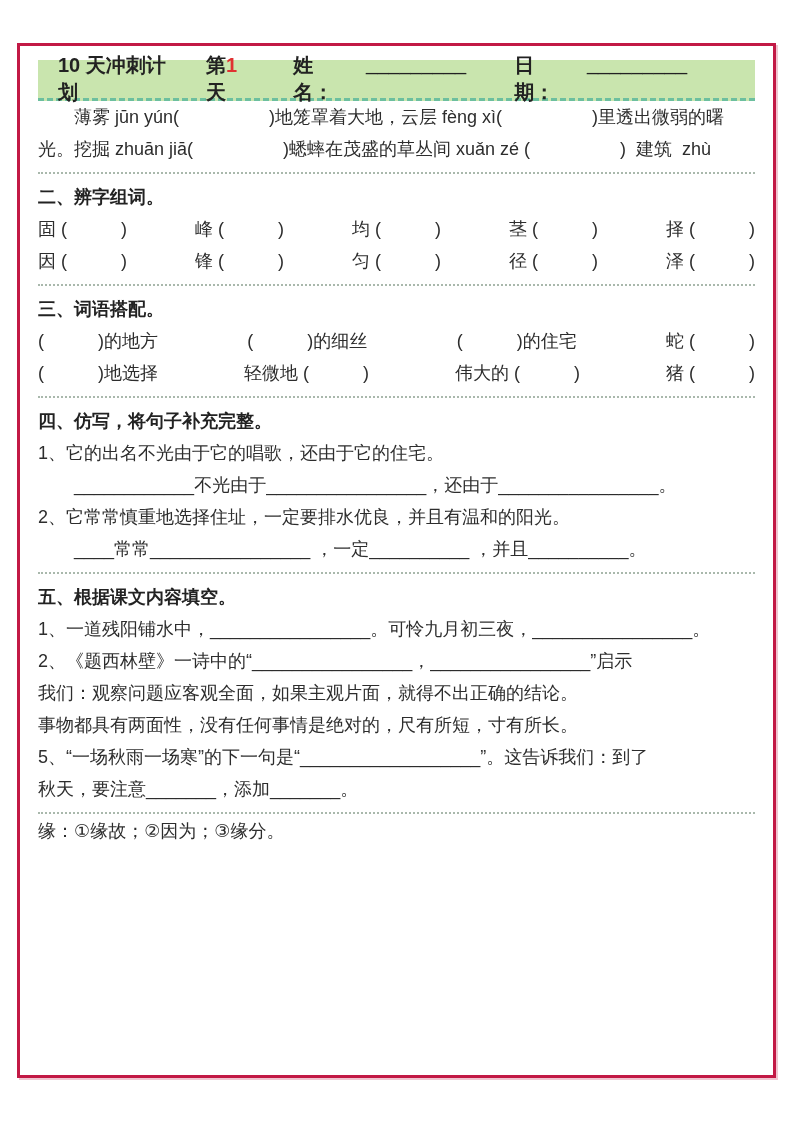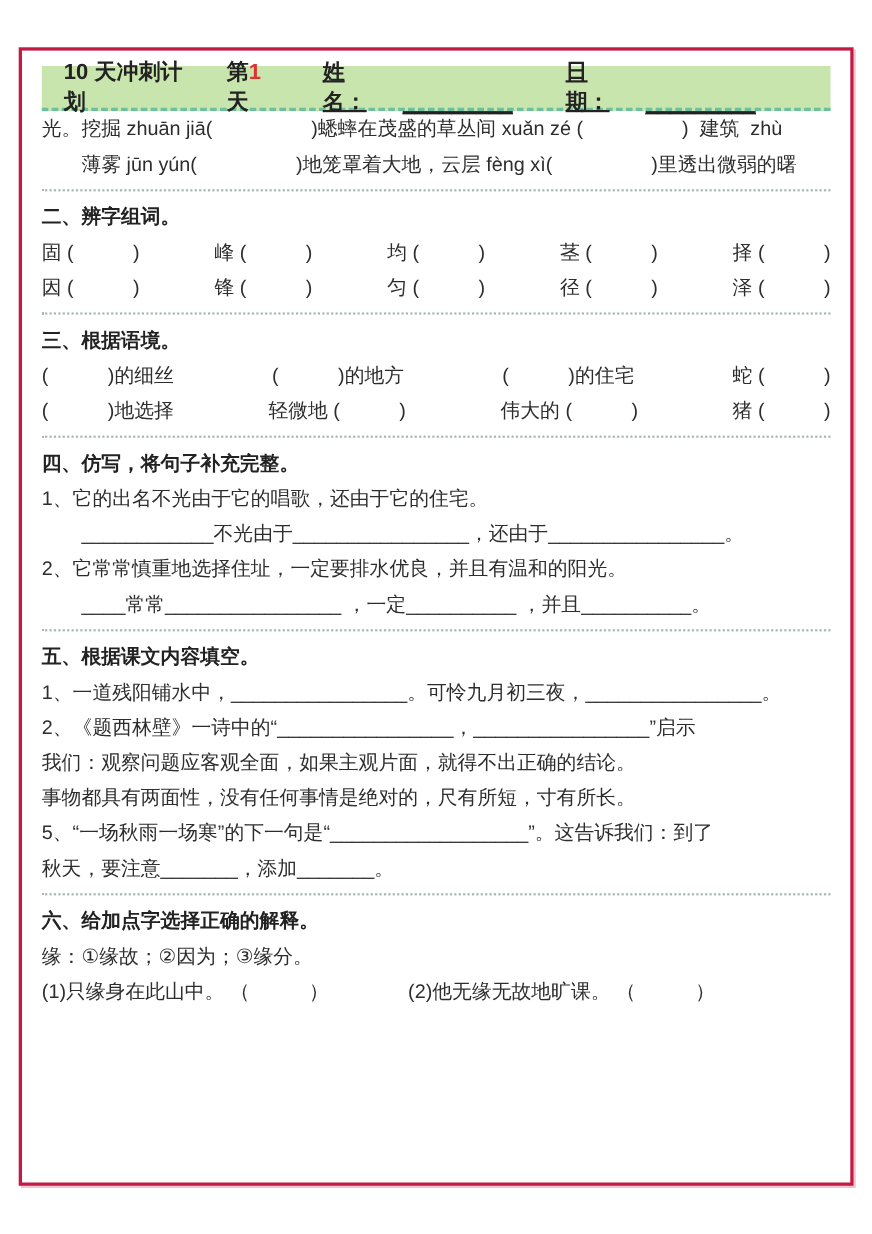--- a/index.html
+++ b/index.html
@@ -41,21 +41,21 @@
     display:flex;
     align-items:center;
     font-size:20px;
     font-weight:bold;
     color:#222222;
     padding:0 20px;
   }
   .b-plan { margin-right:30px; }
   .b-day  { margin-right:40px; }
   .day-red { color:#e03131; }
-  .b-field { margin-right:48px; display:flex; align-items:flex-end;text-decoration:underline; }
+  .b-field { margin-right:48px; display:flex; align-items:flex-start; }
   .blank { font-weight:normal; letter-spacing:0;margin-left:27px; }
   .sec-h {
     font-size:18px;
     font-weight:bold;
     margin:7px 0 0;
     line-height:32px;
     color:#222222;
   }
   .line {
     font-size:18px;
@@ -89,22 +89,22 @@
         <span>姓名：</span>
         <span class="blank">_________</span>
       </span>
     <span class="b-field">
         <span>日期：</span>
         <span class="blank">_________</span>
       </span>
   </div>
 
   <section>
+    <p class="line">　　薄雾 jūn yún(　　　　　)地笼罩着大地，云层 fèng xì(　　　　　)里透出微弱的曙</p>
     <p class="line">光。挖掘 zhuān jiā(　　　　　)蟋蟀在茂盛的草丛间 xuǎn zé (　　　　　)  建筑  zhù</p>
-    <p class="line">　　薄雾 jūn yún(　　　　　)地笼罩着大地，云层 fèng xì(　　　　　)里透出微弱的曙</p>
   </section>
   <div class="sep"></div>
 
   <section>
     <h2 class="sec-h">二、辨字组词。</h2>
     <div class="grid5">
       <span>固 (　　　)</span>
       <span>峰 (　　　)</span>
       <span>均 (　　　)</span>
       <span>茎 (　　　)</span>
@@ -114,24 +114,24 @@
       <span>因 (　　　)</span>
       <span>锋 (　　　)</span>
       <span>匀 (　　　)</span>
       <span>径 (　　　)</span>
       <span>泽 (　　　)</span>
     </div>
   </section>
   <div class="sep"></div>
 
   <section>
-    <h2 class="sec-h">三、根据语境。</h2>
+    <h2 class="sec-h">三、词语搭配。</h2>
     <div class="grid4">
+      <span>(　　　)的地方</span>
       <span>(　　　)的细丝</span>
-      <span>(　　　)的地方</span>
       <span>(　　　)的住宅</span>
       <span>蛇 (　　　)</span>
     </div>
     <div class="grid4">
       <span>(　　　)地选择</span>
       <span>轻微地 (　　　)</span>
       <span>伟大的 (　　　)</span>
       <span>猪 (　　　)</span>
     </div>
   </section>
@@ -151,18 +151,16 @@
     <p class="line">1、一道残阳铺水中，________________。可怜九月初三夜，________________。</p>
     <p class="line">2、《题西林壁》一诗中的“________________，________________”启示</p>
     <p class="line">我们：观察问题应客观全面，如果主观片面，就得不出正确的结论。</p>
     <p class="line">事物都具有两面性，没有任何事情是绝对的，尺有所短，寸有所长。</p>
     <p class="line">5、“一场秋雨一场寒”的下一句是“__________________”。这告诉我们：到了</p>
     <p class="line">秋天，要注意_______，添加_______。</p>
   </section>
   <div class="sep"></div>
 
   <section>
-    <h2 class="sec-h">六、给加点字选择正确的解释。</h2>
     <p class="line">缘：①缘故；②因为；③缘分。</p>
-    <p class="line">(1)只缘身在此山中。 （　　　）　　　　(2)他无缘无故地旷课。 （　　　）</p>
   </section>
 
 </div>
 
 </body></html>

